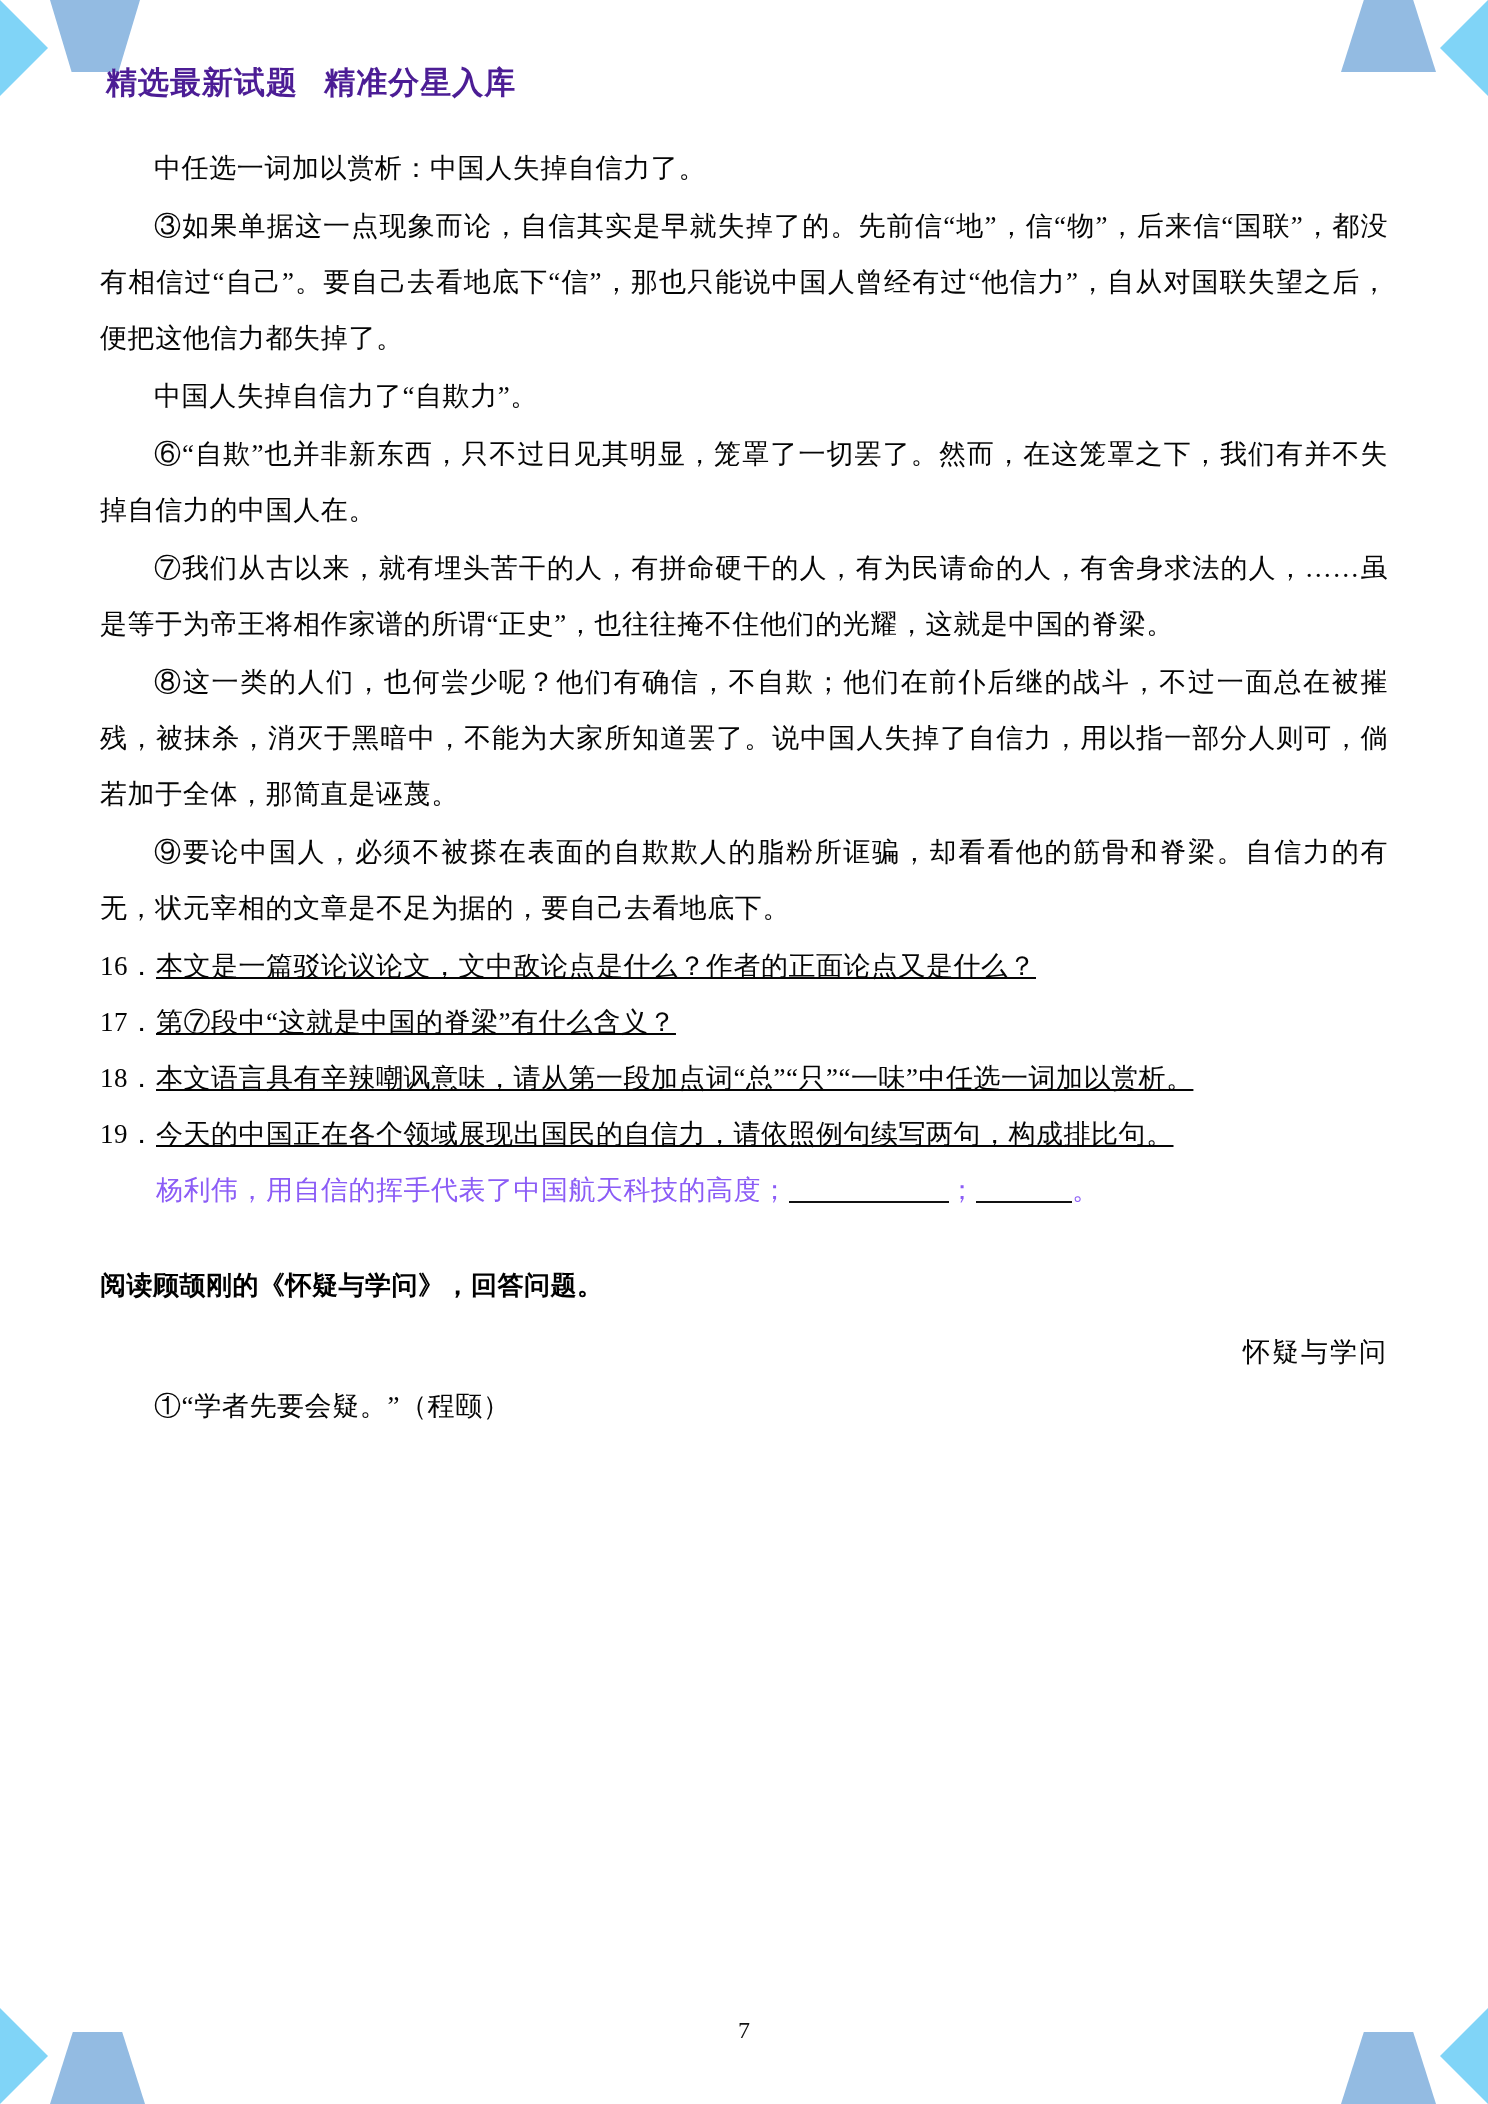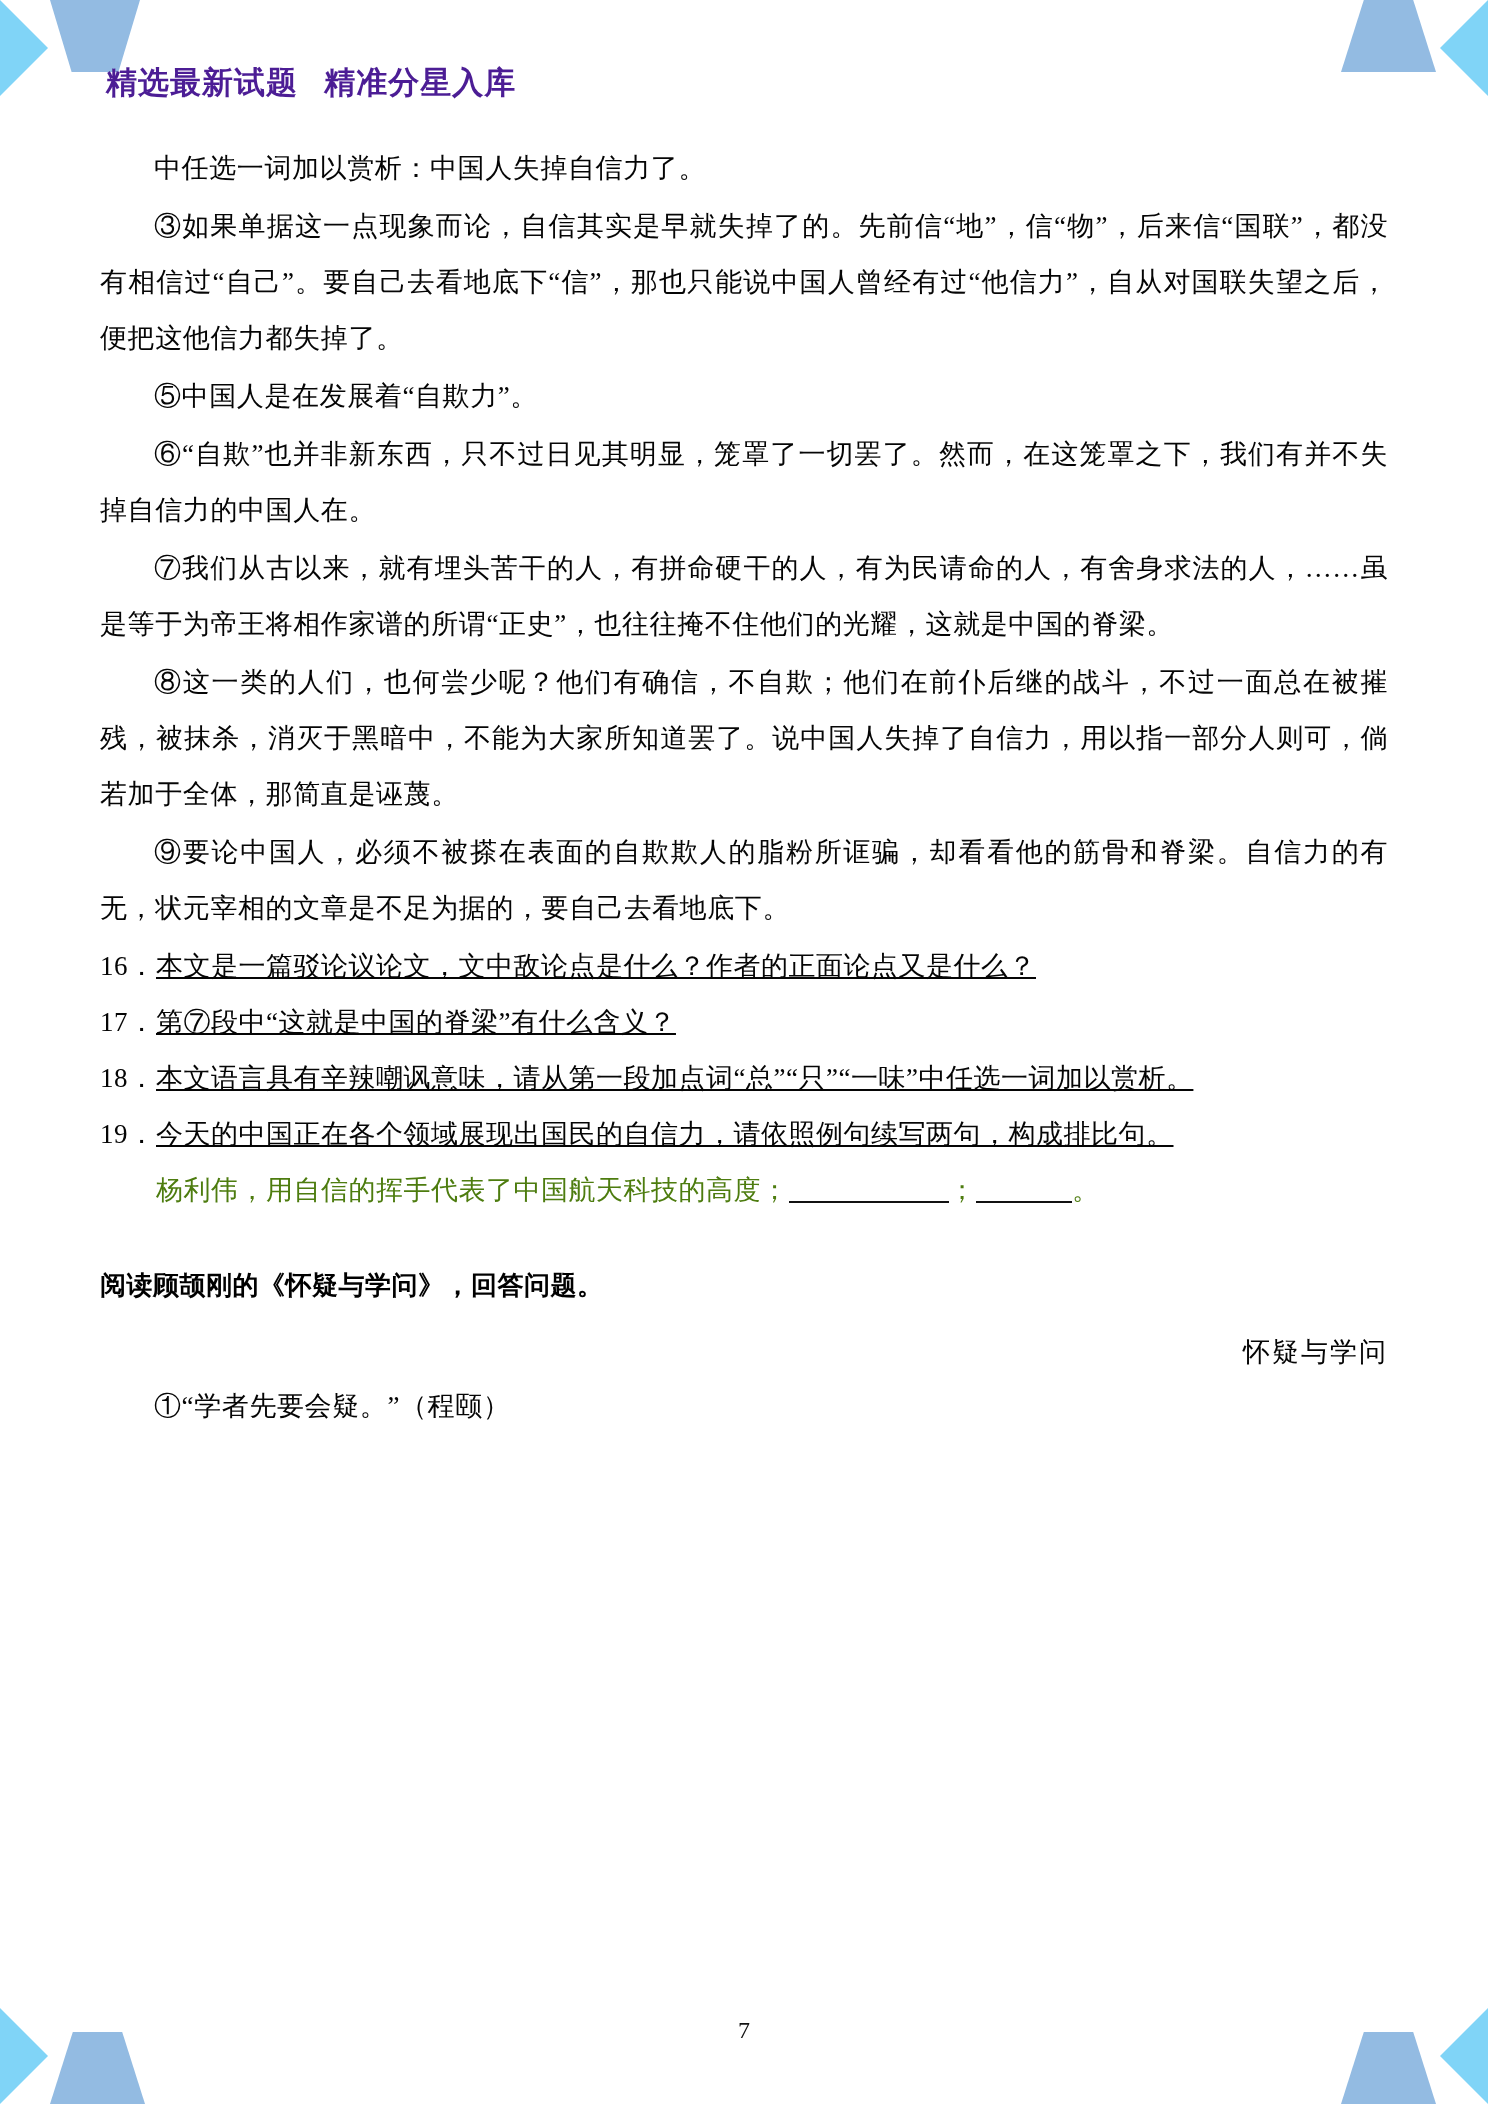--- a/index.html
+++ b/index.html
@@ -129,21 +129,21 @@
   .qnum {
     display: inline-block;
     width: 56px;
     text-indent: 0;
   }
 
   .example-line {
     font-family: Liberation Sans, sans-serif;
     font-size: 27px;
     line-height: 56px;
-    color: #4d7c0f;
+    color: #8b5cf6;
     margin: 0;
     padding-left: 56px;
     letter-spacing: 0.5px;
   }
   .blank-long {
     display: inline-block;
     width: 160px;
     border-bottom: 2px solid #111;
     vertical-align: -4px;
   }
@@ -207,21 +207,21 @@
   <div class="deco deco-bl-trap"></div>
   <div class="deco deco-br-trap"></div>
   <div class="deco deco-br-chev"></div>
 
   <div class="header">精选最新试题   精准分星入库</div>
 
   <div class="content">
 
     <p class="para">中任选一词加以赏析：中国人失掉自信力了。</p>
     <p class="para">③如果单据这一点现象而论，自信其实是早就失掉了的。先前信“地”，信“物”，后来信“国联”，都没有相信过“自己”。要自己去看地底下“信”，那也只能说中国人曾经有过“他信力”，自从对国联失望之后，便把这他信力都失掉了。</p>
-    <p class="para">⑤中国人是在发展着“自欺力”。</p>
+    <p class="para">中国人失掉自信力了“自欺力”。</p>
     <p class="para">⑥“自欺”也并非新东西，只不过日见其明显，笼罩了一切罢了。然而，在这笼罩之下，我们有并不失掉自信力的中国人在。</p>
     <p class="para">⑦我们从古以来，就有埋头苦干的人，有拼命硬干的人，有为民请命的人，有舍身求法的人，……虽是等于为帝王将相作家谱的所谓“正史”，也往往掩不住他们的光耀，这就是中国的脊梁。</p>
     <p class="para">⑧这一类的人们，也何尝少呢？他们有确信，不自欺；他们在前仆后继的战斗，不过一面总在被摧残，被抹杀，消灭于黑暗中，不能为大家所知道罢了。说中国人失掉了自信力，用以指一部分人则可，倘若加于全体，那简直是诬蔑。</p>
     <p class="para">⑨要论中国人，必须不被搽在表面的自欺欺人的脂粉所诓骗，却看看他的筋骨和脊梁。自信力的有无，状元宰相的文章是不足为据的，要自己去看地底下。</p>
 
     <p class="qline"><span class="qnum">16．</span><span>本文是一篇驳论议论文，文中敌论点是什么？作者的正面论点又是什么？</span></p>
     <p class="qline"><span class="qnum">17．</span><span>第⑦段中“这就是中国的脊梁”有什么含义？</span></p>
     <p class="qline"><span class="qnum">18．</span><span>本文语言具有辛辣嘲讽意味，请从第一段加点词“总”“只”“一味”中任选一词加以赏析。</span></p>
     <p class="qline"><span class="qnum">19．</span><span>今天的中国正在各个领域展现出国民的自信力，请依照例句续写两句，构成排比句。</span></p>
 

